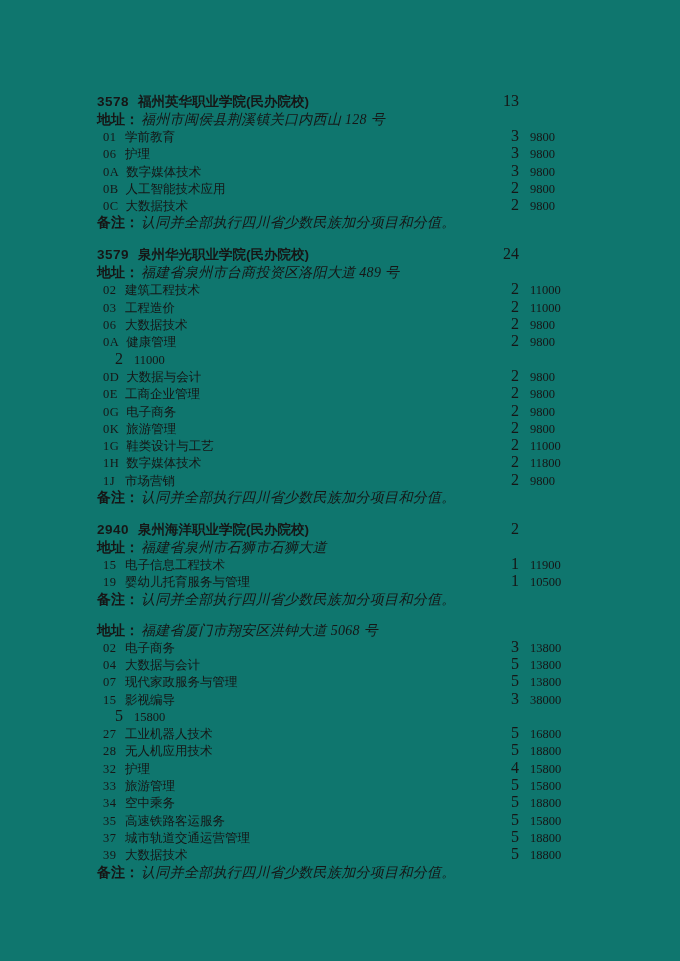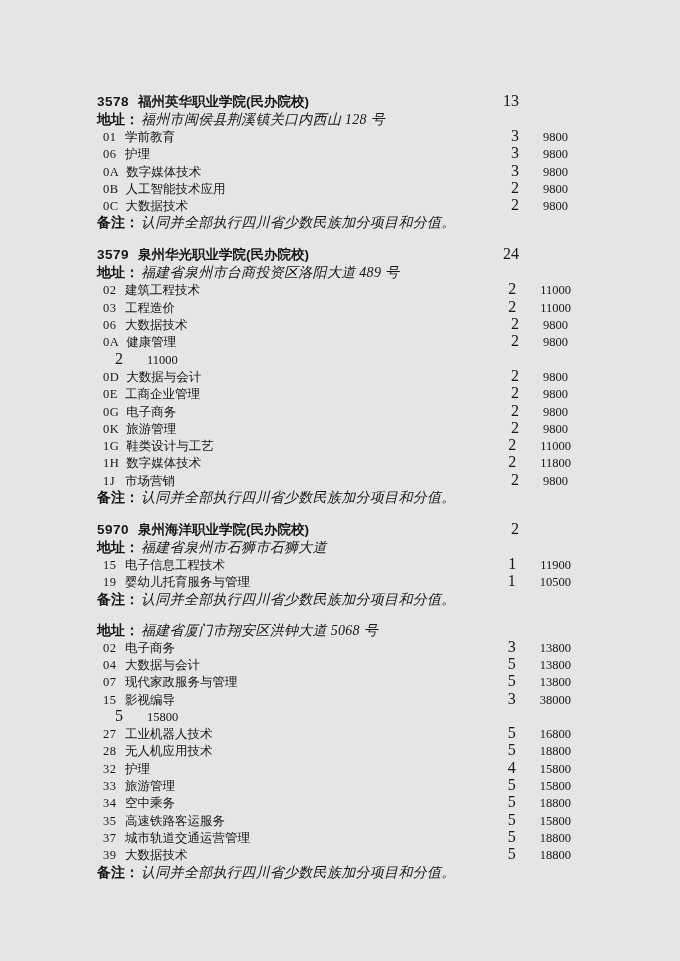--- a/index.html
+++ b/index.html
@@ -4,21 +4,21 @@
 <style>
   html, body {
     margin: 0;
     padding: 0;
     background: #ffffff;
   }
   .page {
     position: relative;
     width: 680px;
     height: 961px;
-    background: #e5e5e5;
+    background: #0f766e;
     overflow: hidden;
     color: #161616;
     font-family: "Liberation Serif", "DejaVu Serif", serif;
   }
   .content {
     position: absolute;
     left: 97px;
     top: 92px;
     width: 474px;
   }
@@ -32,21 +32,21 @@
   .col-count {
     flex: 0 0 26px;
     text-align: right;
     font-family: "Liberation Serif", "DejaVu Serif", serif;
     font-weight: normal;
     font-size: 16px;
   }
   .col-fee {
     flex: 0 0 52px;
     text-align: left;
-    padding-left: 24px;
+    padding-left: 11px;
     box-sizing: border-box;
     font-family: "Liberation Serif", "DejaVu Serif", serif;
     font-size: 12.5px;
   }
 
   .title-line {
     font-family: "Liberation Sans", "DejaVu Sans", sans-serif;
     font-weight: bold;
     font-size: 13.5px;
     line-height: 18px;
@@ -215,21 +215,21 @@
   </div>
 </div>
     <div class="line note-line">
       <span class="label">备注：</span>
       <span class="kai">认同并全部执行四川省少数民族加分项目和分值。</span>
     </div>
   </section>
 
   <section class="section">
     <div class="line title-line">
-      <span class="col-name"><span class="code">5970</span><span>泉州海洋职业学院(民办院校)</span></span>
+      <span class="col-name"><span class="code">2940</span><span>泉州海洋职业学院(民办院校)</span></span>
       <span class="col-count">2</span>
       <span class="col-fee"></span>
     </div>
     <div class="line addr-line">
       <span class="label">地址：</span>
       <span class="kai">福建省泉州市石狮市石狮大道</span>
     </div>
     <div class="majors">
   <div class="line major-row">
     <span class="col-name"><span class="mcode">15</span><span>电子信息工程技术</span></span>

